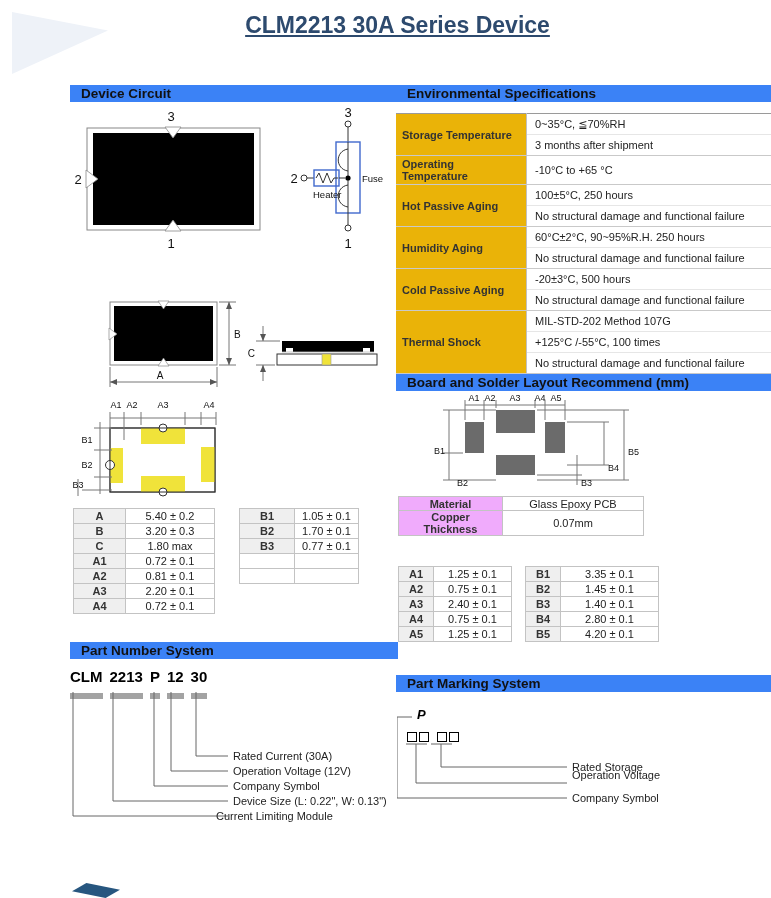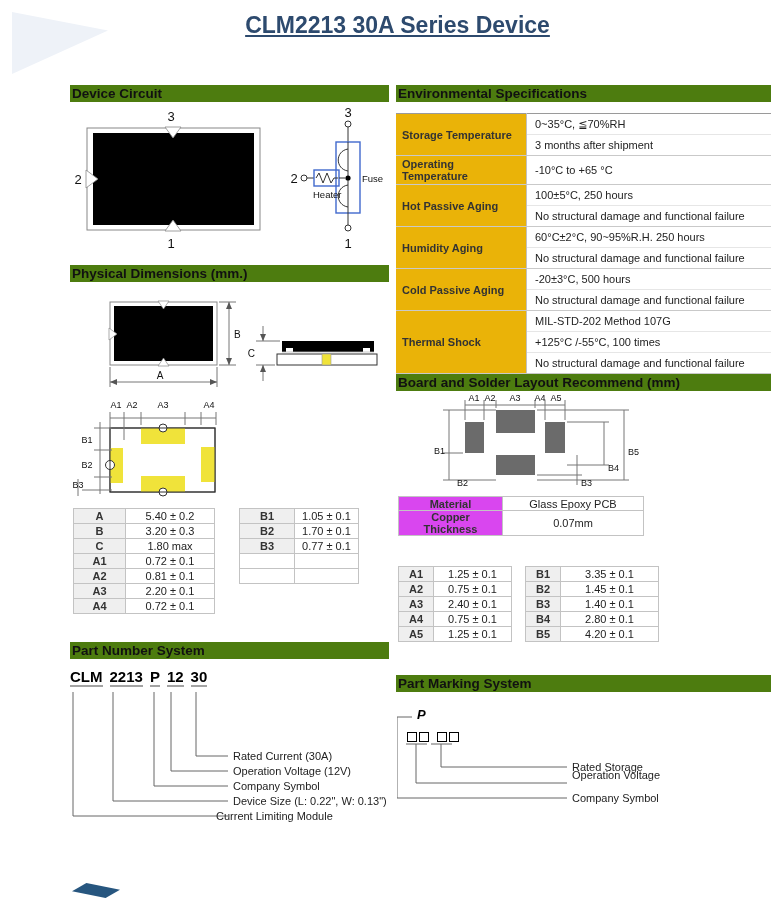--- a/index.html
+++ b/index.html
@@ -11,22 +11,22 @@
   .wedge-top{left:0;top:12px;width:96px;height:62px;background:#eef2f8;
              clip-path:polygon(0 0,100% 30%,0 100%);}
   .wedge-bottom{left:60px;top:883px;width:48px;height:15px;background:#27567f;
              clip-path:polygon(0 55%,30% 0,100% 45%,70% 100%);}
 
   
   .page-title{left:0;top:12px;width:771px;text-align:center;font-size:23px;font-weight:bold;
               color:#2d4a6e;text-decoration:underline;letter-spacing:0px;}
 
   
-  .section-header{height:17px;line-height:17px;background:#4d7c0f;font-size:13.5px;
-                  font-weight:bold;color:#111;padding-left:2px;}
+  .section-header{height:17px;line-height:17px;background:#3b82f6;font-size:13.5px;
+                  font-weight:bold;color:#111;padding-left:11px;}
 
   
   table{border-collapse:collapse;}
   .dim-table{font-size:11px;}
   .dim-table td{border:1px solid #c3c3c3;text-align:center;height:14px;padding:0 3px;color:#222;}
   .dim-table td:first-child{background:#efefef;font-weight:bold;color:#333;}
   .dim-table td.empty{background:#fff;}
   .dim-table{border-top:1px solid #9a9a9a;}
 
   
@@ -35,26 +35,26 @@
   .env-table td:first-child{background:#eab308;font-weight:bold;color:#333;width:118px;
                             padding:2px 6px;border-right:1px solid #c0c0c0;}
   .env-table td:last-child{padding:0;}
   .env-table .cell-line{height:20px;line-height:20px;padding:0 8px;border-top:1px solid #e6e6e6;
                         white-space:nowrap;color:#222;}
   .env-table .cell-line:first-child{border-top:none;}
 
   
   .mat-table{font-size:11px;border-top:1px solid #9a9a9a;}
   .mat-table td{border:1px solid #c3c3c3;text-align:center;height:13px;padding:0 4px;color:#222;}
-  .mat-table td:first-child{background:#d946ef;font-weight:bold;color:#333;width:95px;}
+  .mat-table td:first-child{background:#f0abfc;font-weight:bold;color:#333;width:95px;}
   .mat-table td:last-child{width:132px;}
 
   
   .pn-code span{display:inline-block;font-size:15px;font-weight:bold;color:#000;
-                border-bottom:2px solid #a3a3a3;margin-right:7px;padding-bottom:0px;}
+                border-bottom:6px solid #a3a3a3;margin-right:7px;padding-bottom:8px;}
   .legend-label{position:absolute;font-size:11px;color:#222;line-height:12px;white-space:nowrap;}
   .pm-letter{font-size:13px;font-weight:bold;font-style:italic;color:#000;}
   .pm-box{display:inline-block;width:8px;height:8px;border:1px solid #000;margin-right:2px;vertical-align:top;}
 
   svg{display:block;}
   svg text{font-family:"Liberation Sans",sans-serif;fill:#111;}
   .dimline{stroke:#777;stroke-width:1;fill:none;}
   .conn{stroke:#666;stroke-width:1;fill:none;}
 </style>
 </head>
@@ -98,23 +98,20 @@
       <polyline points="246,73 249,68 253,78 257,68 261,78 264,73 268,73" fill="none" stroke="#333" stroke-width="1"></polyline>
       <line x1="269" y1="73" x2="275" y2="73" stroke="#333" stroke-width="1"></line>
       <text x="243" y="93" font-size="9.5" fill="#444" text-anchor="start">Heater</text>
       <text x="292" y="77" font-size="9.5" fill="#444" text-anchor="start">Fuse</text>
       <line x1="278" y1="108" x2="278" y2="120" stroke="#333" stroke-width="1"></line>
       <circle cx="278" cy="123" r="3" fill="#fff" stroke="#333" stroke-width="1"></circle>
       <text x="278" y="143" font-size="13" text-anchor="middle">1</text>
     </g>
   </svg>
 
-  <div class="abs section-header" style="left:58px;top:265px;width:317px;">
-    <span>Physical Dimensions (mm.)</span>
-  </div>
 
   <svg class="abs" style="left:58px;top:288px;" width="317" height="105" viewBox="0 0 317 105">
 
     <rect x="40" y="14" width="107" height="63" fill="none" stroke="#888" stroke-width="1"></rect>
     <rect x="44" y="18" width="99" height="55" fill="#000"></rect>
     <polygon points="88,13 99,13 93.5,21" fill="#fff" stroke="#888" stroke-width="0.7"></polygon>
     <polygon points="88,78 99,78 93.5,70" fill="#fff" stroke="#888" stroke-width="0.7"></polygon>
     <polygon points="39,40 39,52 47,46" fill="#fff" stroke="#888" stroke-width="0.7"></polygon>
 
     <g class="dimline">

